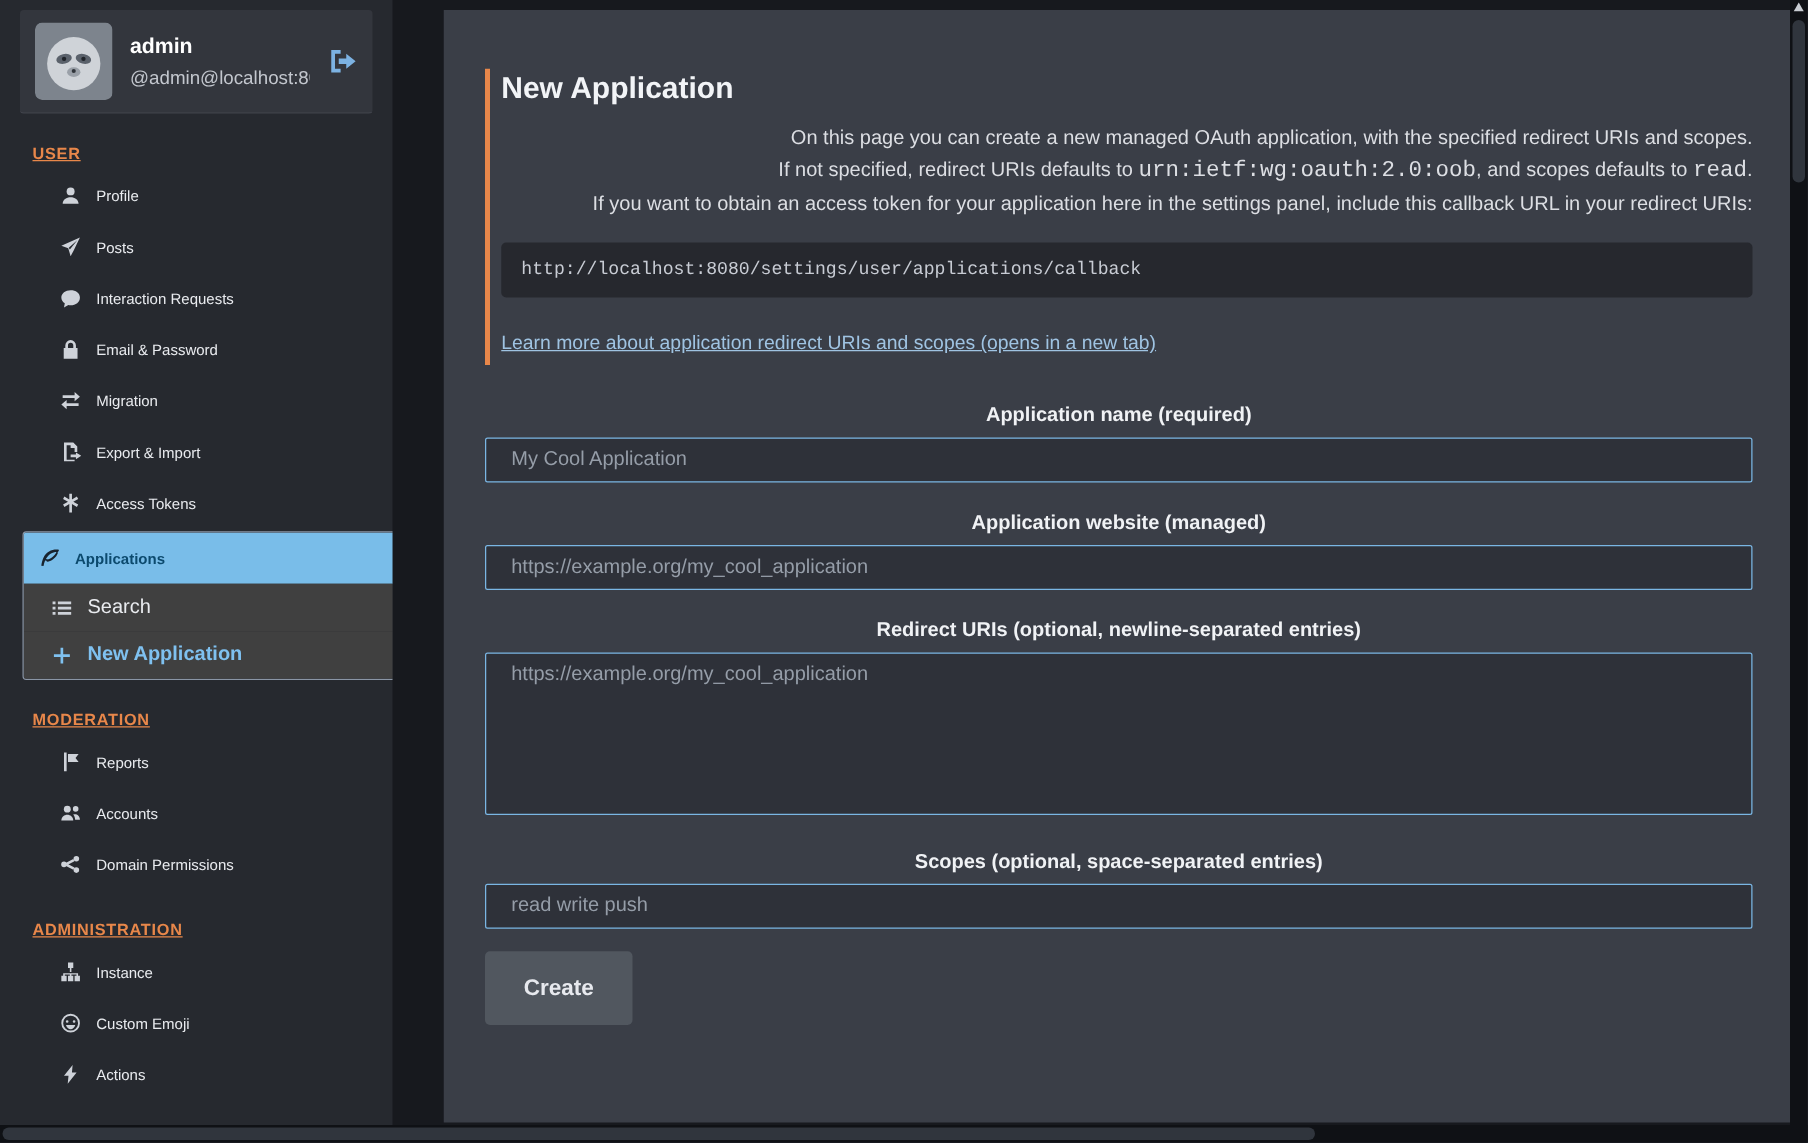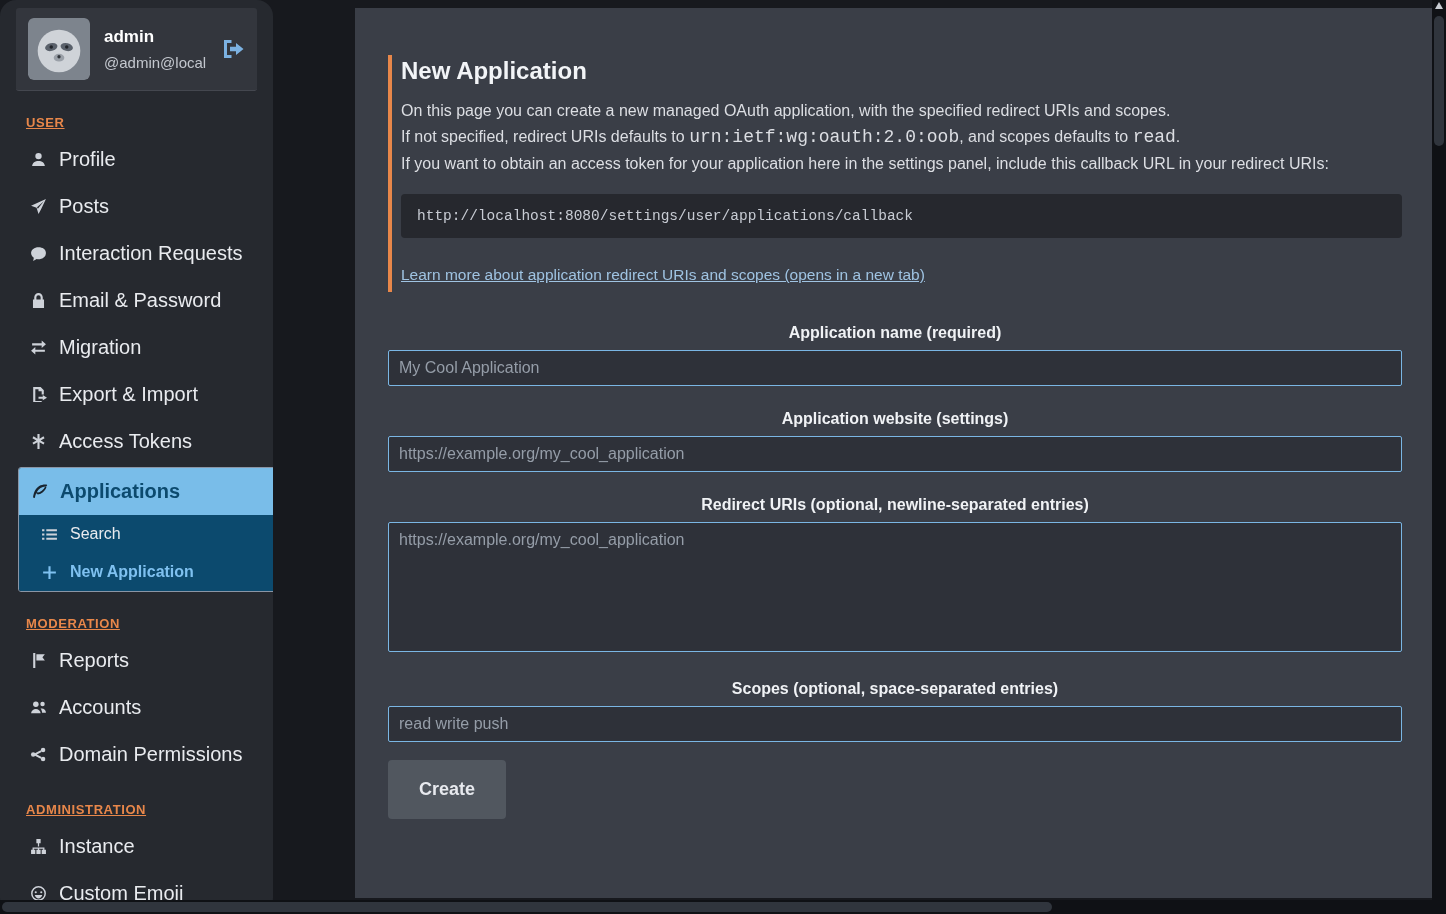--- a/index.html
+++ b/index.html
@@ -1,67 +1,67 @@
 <!DOCTYPE html>
 <html><head>
 <meta charset="utf-8">
 <style>
   * { margin:0; padding:0; box-sizing:border-box; }
   html,body { width:1446px; height:914px; overflow:hidden; background:#17191e;
     font-family:"Liberation Sans","DejaVu Sans",sans-serif; }
 
   
-  .sidebar { position:absolute; left:0; top:0; width:273px; height:100%;
-    background:#26292f; color:#e4e6ea; overflow:hidden;border-radius:16px; }
+  .sidebar { position:absolute; left:0; top:0; width:314px; height:100%;
+    background:#26292f; color:#e4e6ea; overflow:hidden; }
   .user-card { margin:8px 16px 0; background:#33363d; border-radius:3px;
     padding:10px 12px; display:flex; align-items:center; gap:14px;
     border-bottom:1px solid #44474f; }
   .avatar { width:62px; height:62px; border-radius:5px; flex:0 0 auto; display:block; }
   .user-info { flex:1; min-width:0; }
   .user-name { font-weight:bold; font-size:17px; color:#ffffff; }
   .user-handle { font-size:15px; color:#c3c7ce; margin-top:7px;
     white-space:nowrap; overflow:hidden; }
   .logout { color:#7cb2e2; width:24px; height:24px; cursor:pointer; flex:0 0 auto; }
   .logout svg { fill:currentColor; width:100%; height:100%; }
 
   .nav-heading { margin:24px 16px 6px 26px; font-size:13px; font-weight:bold;
     letter-spacing:.6px; color:#e8874a;text-decoration:underline; }
-  .nav-item { display:flex; align-items:center; gap:12px; padding:12px 12px 12px 30px;
-    font-size:20px; color:#e9ebef; cursor:pointer; }
+  .nav-item { display:flex; align-items:center; gap:12px; padding:12px 12px 12px 48px;
+    font-size:12px; color:#e9ebef; cursor:pointer; }
   .icon { width:17px; height:17px; display:inline-flex; color:#ced2d9; flex:0 0 auto; }
   .icon svg { width:100%; height:100%; fill:currentColor; }
 
   .nav-group { margin:2px 2px 2px 18px; width:317px; border:1px solid #8a95a5;
     border-radius:3px; overflow:hidden; }
   .nav-group .nav-item.active { background:#79bde9; color:#0c4a6e; font-weight:bold;
     padding-left:12px; }
   .nav-group .nav-item.active .icon { color:#19242f; }
-  .nav-group .sub-item { background:#0c4a6e; padding:10px 12px 10px 22px; font-size:16px; }
+  .nav-group .sub-item { background:#404040; padding:10px 12px 10px 22px; font-size:16px; }
   .nav-group .sub-item.active-sub { color:#7fc1f0; font-weight:bold; }
   .nav-group .sub-item.active-sub .icon { color:#7fc1f0; }
 
   
   .main { position:absolute; left:355px; top:8px; right:14px; bottom:16px;
     background:#3a3e47; color:#dcdee3; padding:47px 30px 0 33px; overflow:hidden; }
   .intro { border-left:4px solid #e8874a; padding:2px 0 8px 9px; }
   .page-title { font-size:24px; font-weight:bold; color:#f2f4f7; margin-bottom:14px; }
-  .intro p { font-size:16px; line-height:1.55; color:#dcdee3; }
+  .intro p { font-size:16px; line-height:1.55; color:#dcdee3;text-align:right; }
   .intro code { font-family:Liberation Mono, monospace;
     font-size:18px; color:#dcdee3; }
   .code-block { margin-top:18px; background:#26282e; border-radius:4px;
     padding:14px 16px; font-family:"Liberation Mono","DejaVu Sans Mono",monospace;
     font-size:14.5px; color:#c8ccd4; }
   .learn-link { display:inline-block; margin-top:28px; color:#9fc3e2;
     font-size:15.5px; text-decoration:underline; cursor:pointer; }
 
   .field-label { display:block; font-weight:bold; font-size:16px; color:#f0f2f5;
     margin:24px 0 8px;text-align:center; }
   .field-label.first { margin-top:32px; }
   .text-input, .text-area { width:100%; background:#2e3139; border:1px solid #7ab6e4;
-    border-radius:2px; color:#e6e8ec; font-size:16px; padding:8px 10px;
+    border-radius:2px; color:#e6e8ec; font-size:16px; padding:8px 20px;
     font-family:"Liberation Sans","DejaVu Sans",sans-serif; }
   .text-input { height:36px; }
   .text-area { height:130px; resize:none; }
   .text-input::placeholder, .text-area::placeholder { color:#959da8; opacity:1; }
   .create-btn { margin-top:18px; background:#51575f; border:none; border-radius:4px;
     color:#e7e9ee; font-weight:bold; font-size:18px; padding:19px 31px; cursor:pointer;
     font-family:"Liberation Sans","DejaVu Sans",sans-serif; }
 
   
   .vscrollbar { position:absolute; right:0; top:0; width:14px; height:100%;
@@ -274,21 +274,21 @@
     <p><span>If not specified, redirect URIs defaults to </span><code>urn:ietf:wg:oauth:2.0:oob</code><span>, and scopes defaults to </span><code>read</code><span>.</span></p>
     <p><span>If you want to obtain an access token for your application here in the settings panel, include this callback URL in your redirect URIs:</span></p>
     <div class="code-block">http://localhost:8080/settings/user/applications/callback</div>
     <a href="#" class="learn-link">Learn more about application redirect URIs and scopes (opens in a new tab)</a>
   </section>
 
   <form>
     <label class="field-label first">Application name (required)</label>
     <input type="text" class="text-input" placeholder="My Cool Application" style="">
 
-    <label class="field-label">Application website (settings)</label>
+    <label class="field-label">Application website (managed)</label>
     <input type="text" class="text-input" placeholder="https://example.org/my_cool_application" style="">
 
     <label class="field-label">Redirect URIs (optional, newline-separated entries)</label>
     <textarea class="text-area" placeholder="https://example.org/my_cool_application" style=""></textarea>
 
     <label class="field-label">Scopes (optional, space-separated entries)</label>
     <input type="text" class="text-input" placeholder="read write push" style="">
 
     <div>
       <button type="submit" class="create-btn">Create</button>

